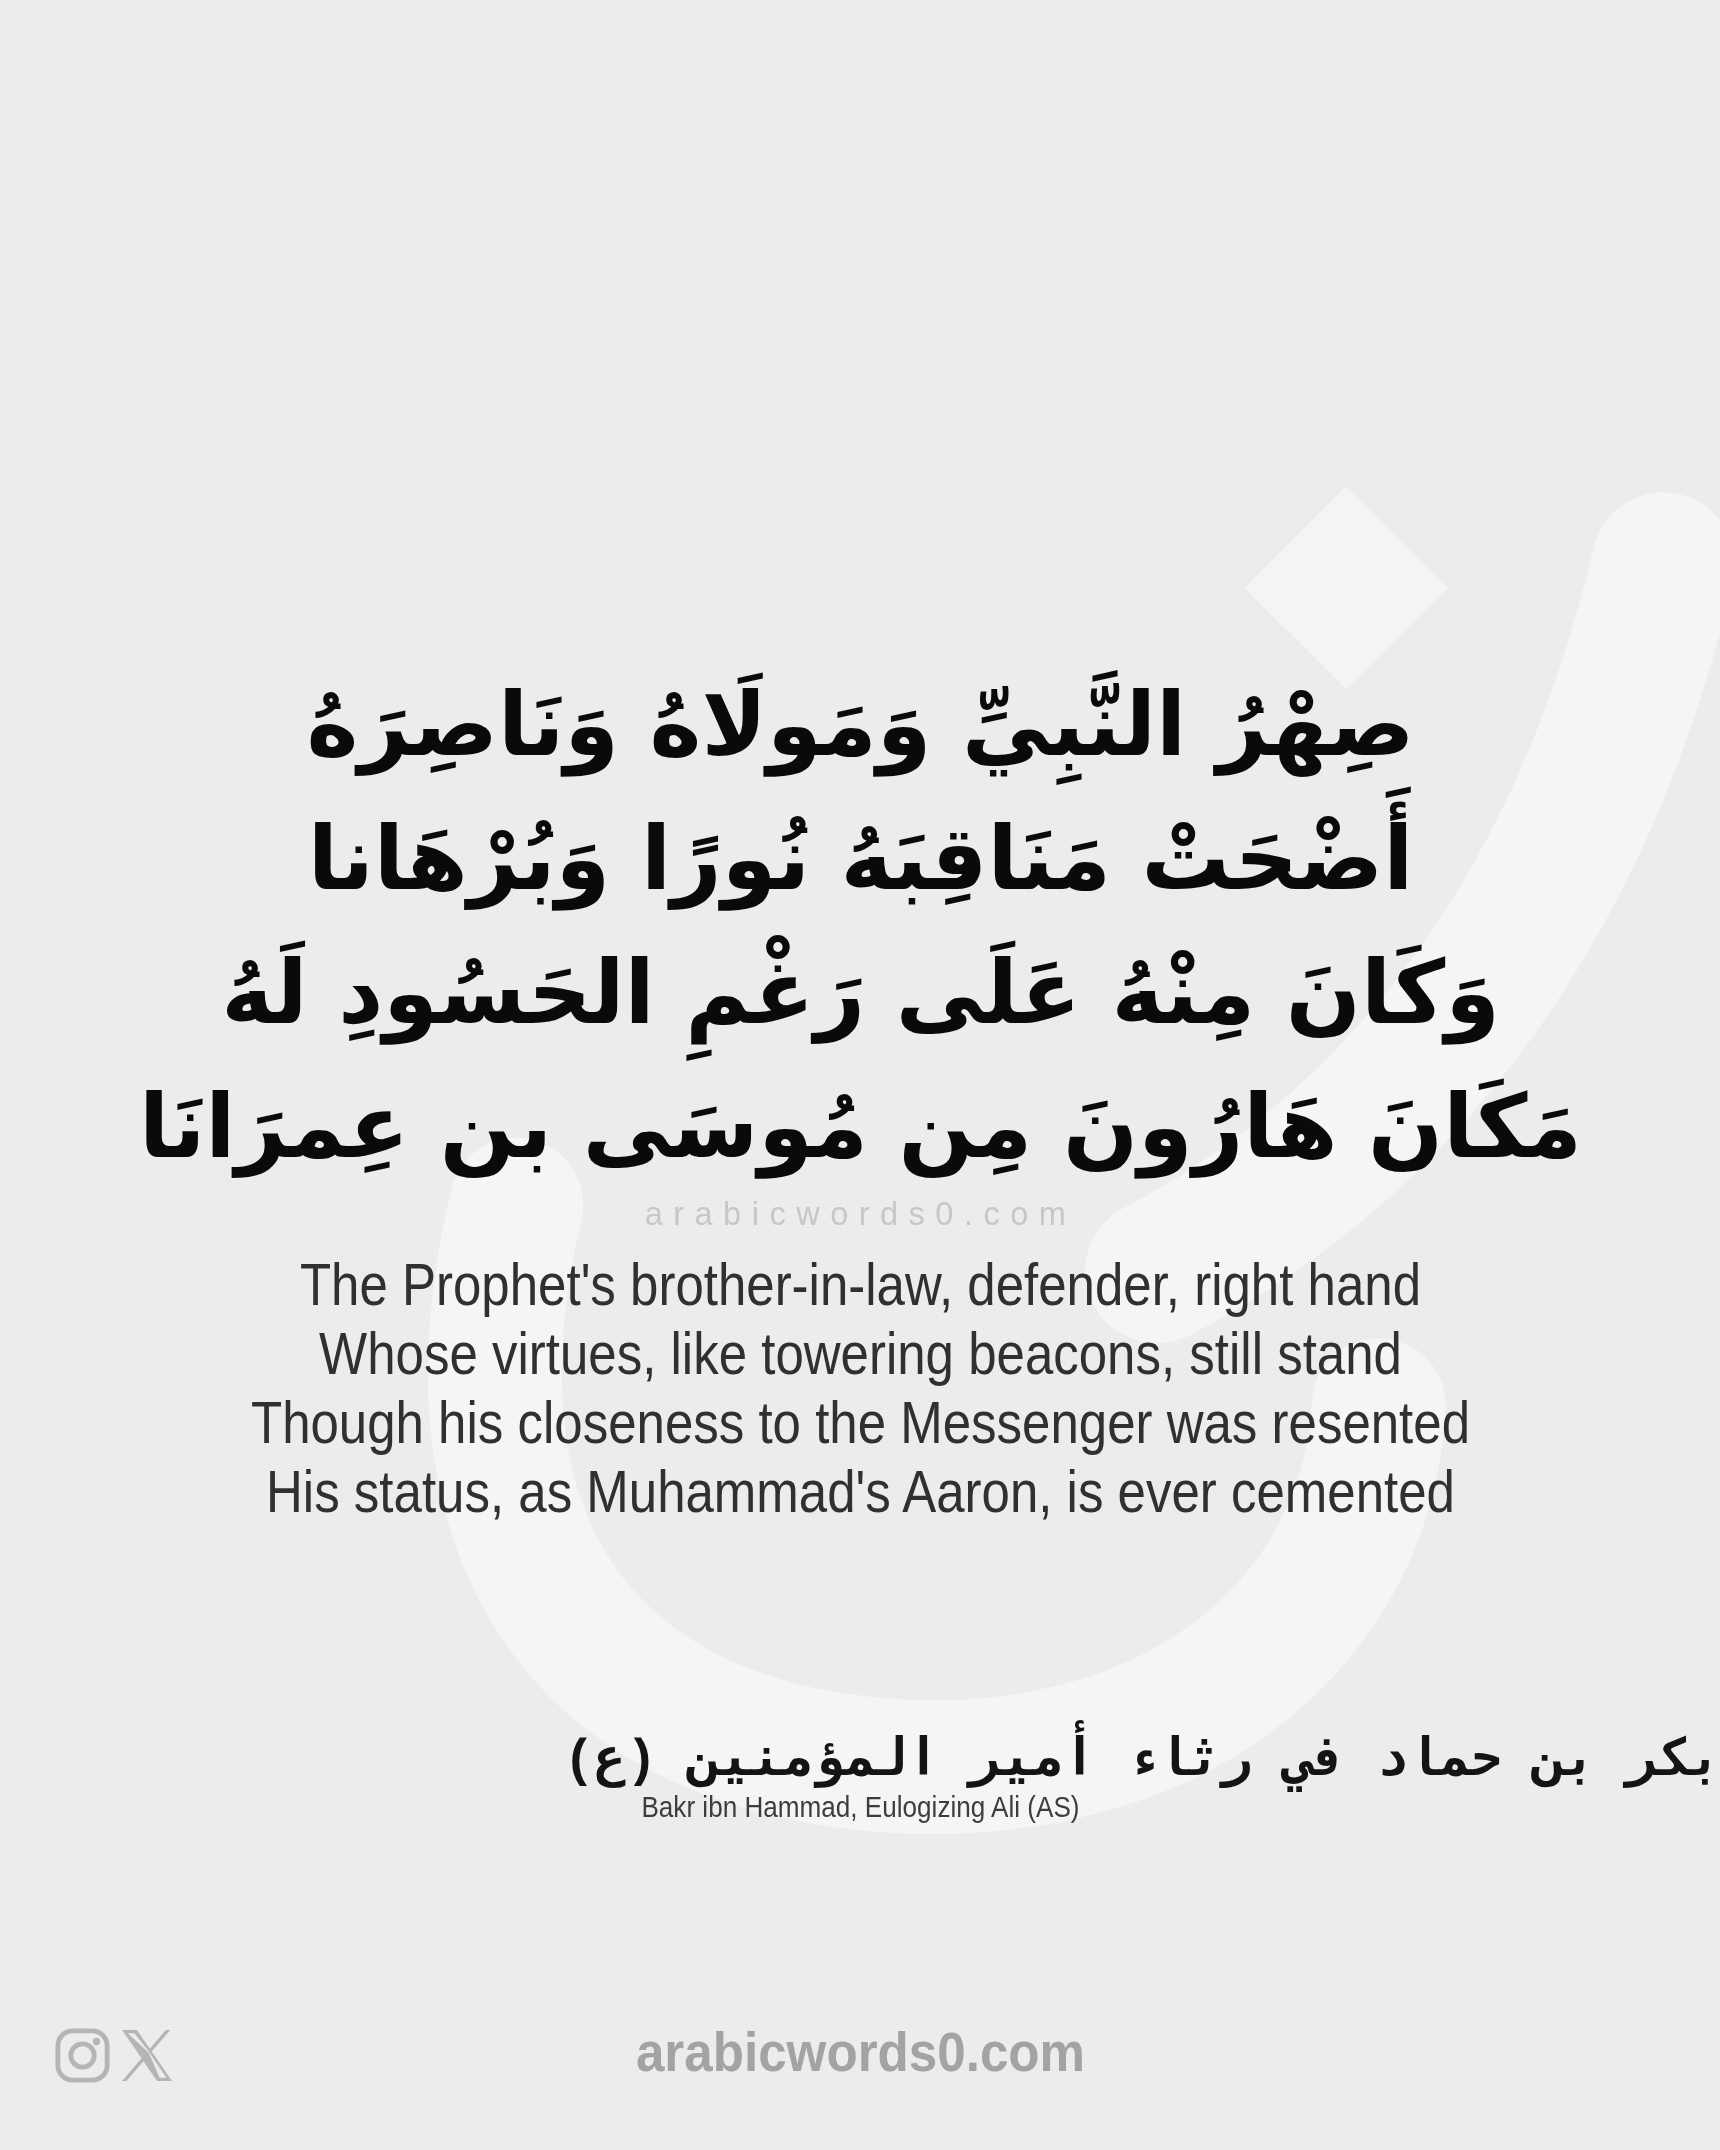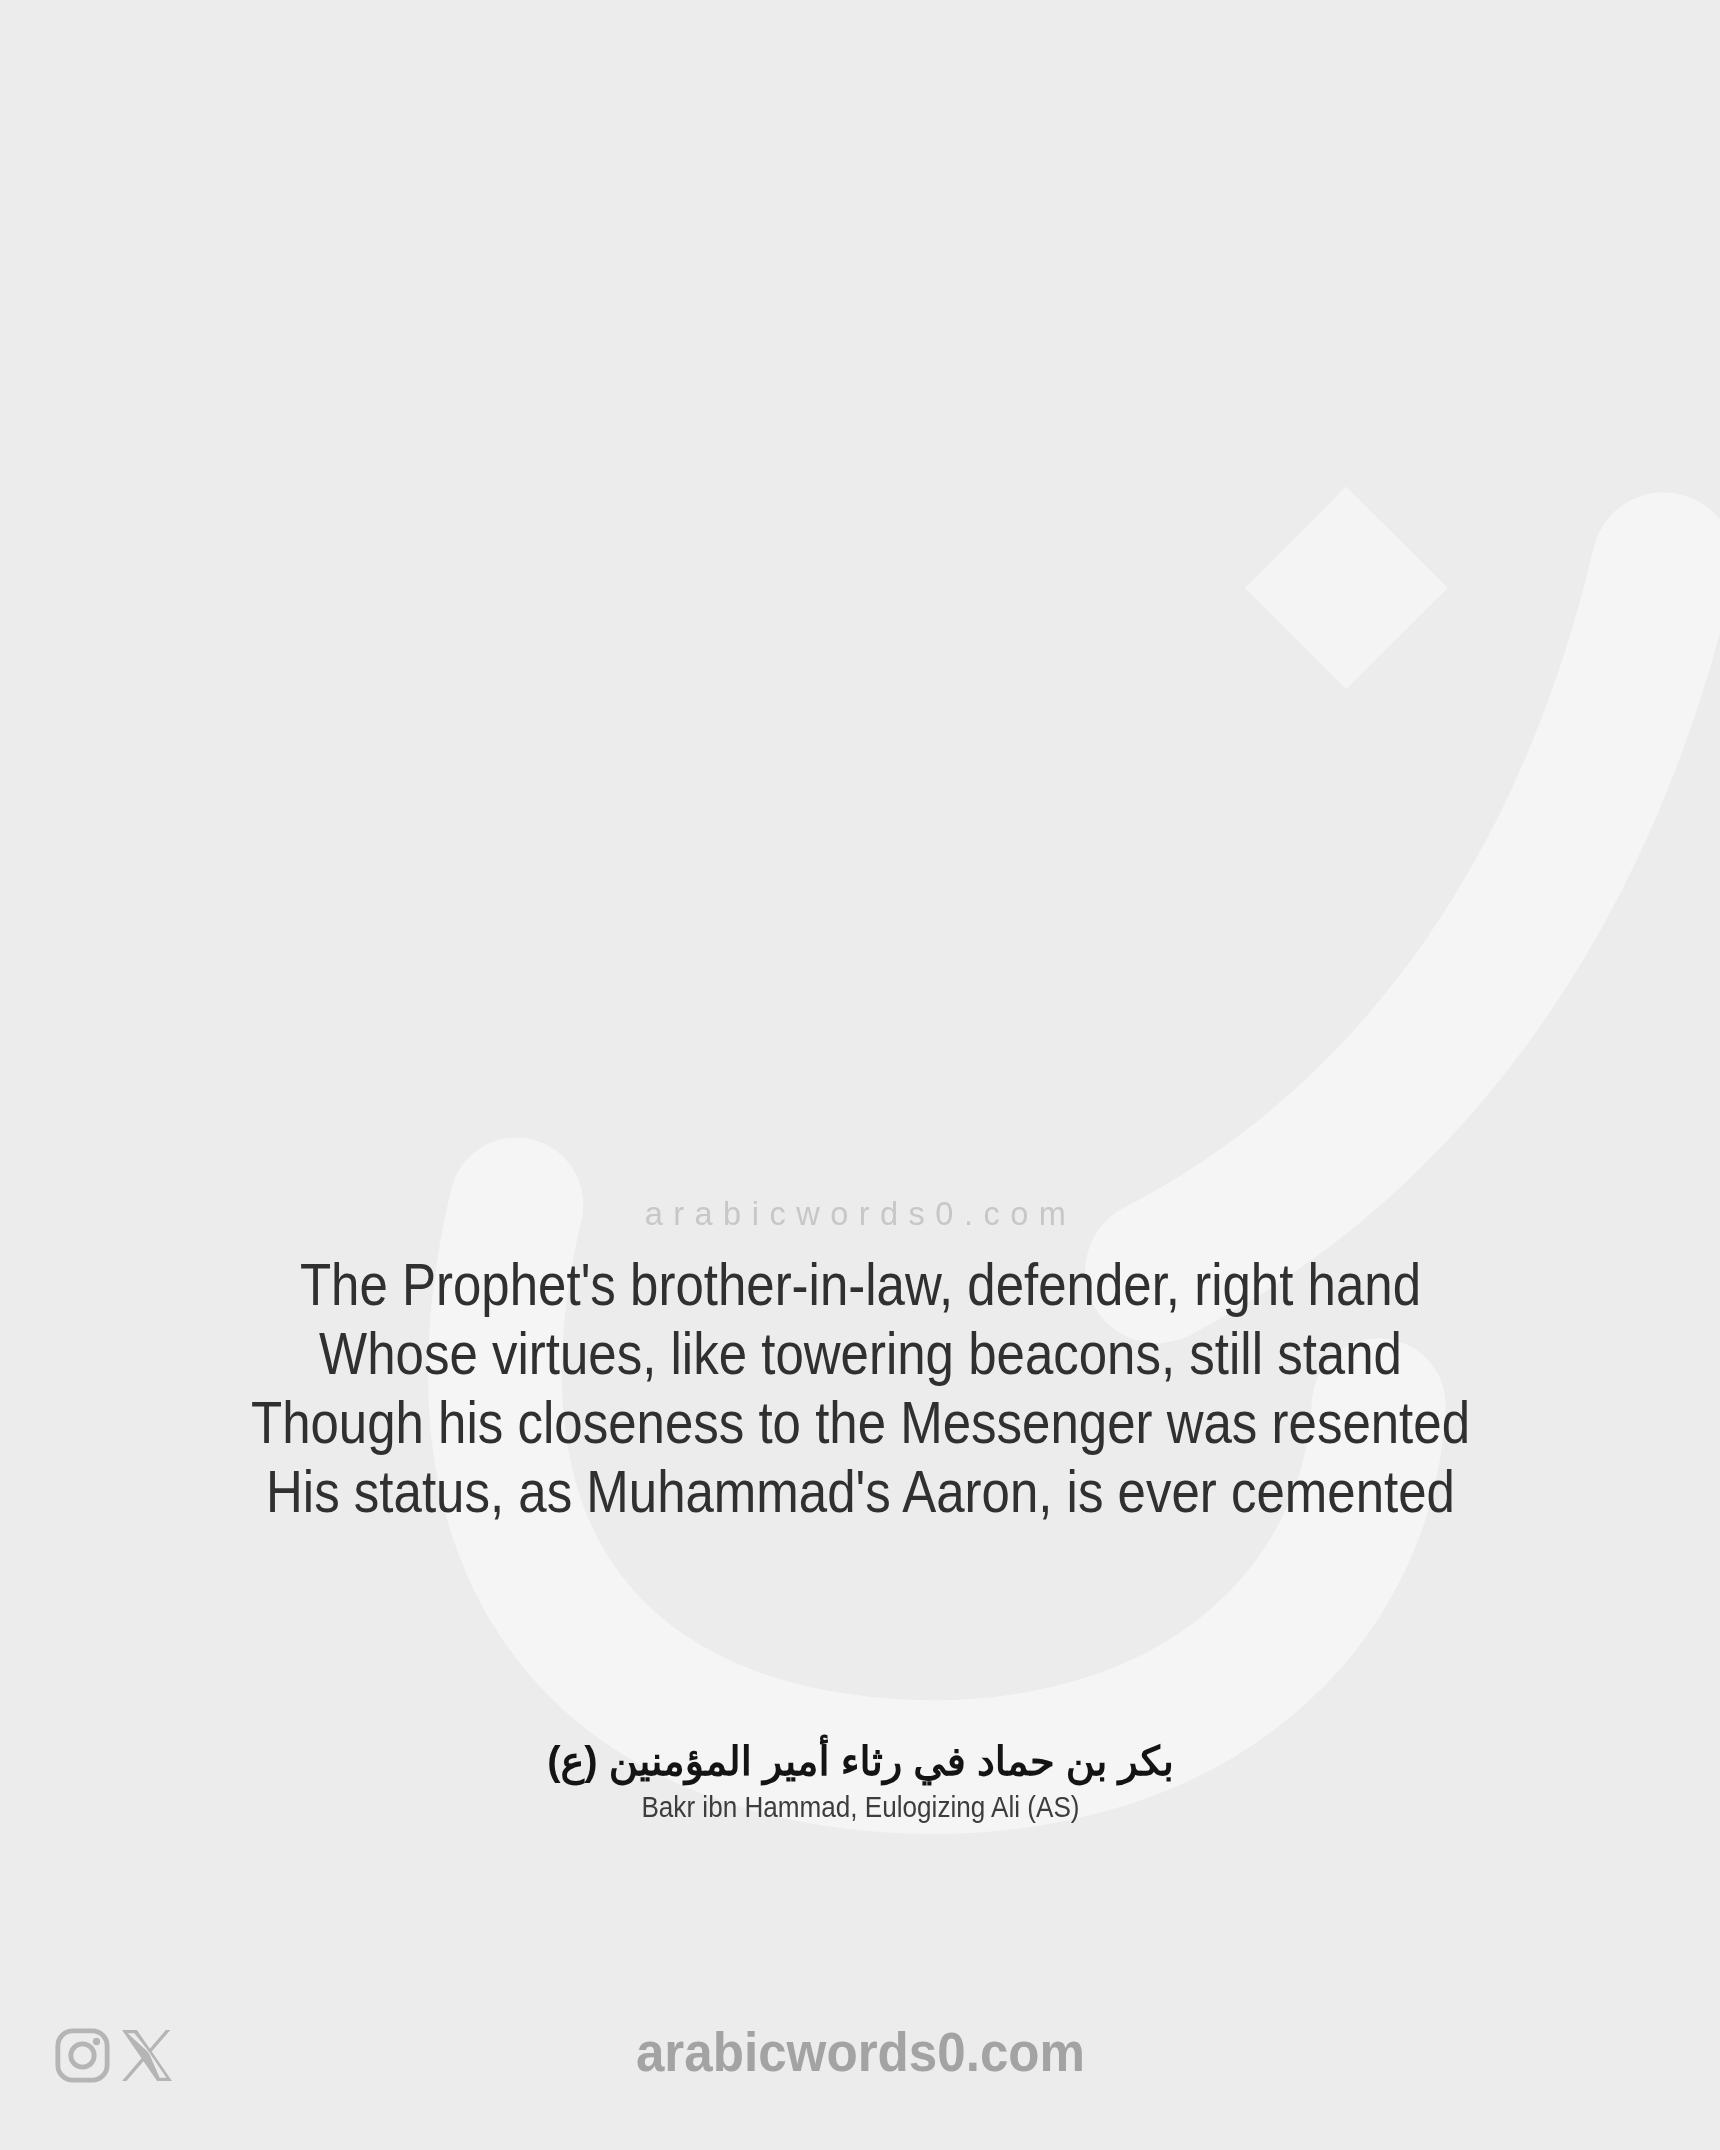--- a/index.html
+++ b/index.html
@@ -59,24 +59,23 @@
     font-size: 60px;
     color: #303030;
     white-space: nowrap;
   }
   .attribution-ar {
     position: absolute;
     left: 0; right: 0;
     top: 1728px;
     height: 67px;
     line-height: 67px;
-    text-align: center;
-    font-family: Liberation Sans, sans-serif;
+    font-family: Liberation Mono, monospace;
     font-weight: bold;
-    font-size: 40px;
+    font-size: 52px;
     color: #141414;
     white-space: nowrap;
   }
   .attribution-en {
     position: absolute;
     left: 0; right: 0;
     top: 1786px;
     height: 42px;
     line-height: 42px;
     text-align: center;
@@ -114,20 +113,26 @@
 <body>
 
 <div class="canvas">
 
   <svg class="bg-watermark" width="1721" height="2151" viewBox="0 0 1800 2250" xmlns="http://www.w3.org/2000/svg">
     <rect x="1333" y="540" width="150" height="150" transform="rotate(45 1408 615)" fill="#f4f4f4"></rect>
     <path d="M1740 590 C1660 930 1480 1190 1210 1330" fill="none" stroke="#f5f5f5" stroke-width="150" stroke-linecap="round"></path>
     <path d="M540 1260 C450 1640 640 1835 950 1848 C1255 1858 1432 1678 1442 1470" fill="none" stroke="#f5f5f5" stroke-width="140" stroke-linecap="round"></path>
   </svg>
 
+  <div class="arabic-poem">
+    <div class="ar-line" dir="rtl" lang="ar">صِهْرُ النَّبِيِّ وَمَولَاهُ وَنَاصِرَهُ</div>
+    <div class="ar-line" dir="rtl" lang="ar">أَضْحَتْ مَنَاقِبَهُ نُورًا وَبُرْهَانا</div>
+    <div class="ar-line" dir="rtl" lang="ar">وَكَانَ مِنْهُ عَلَى رَغْمِ الحَسُودِ لَهُ</div>
+    <div class="ar-line" dir="rtl" lang="ar">مَكَانَ هَارُونَ مِن مُوسَى بن عِمرَانَا</div>
+  </div>
 
   <div class="inline-watermark">arabicwords0.com</div>
 
   <div class="translation">
     <div class="en-line">The Prophet's brother-in-law, defender, right hand</div>
     <div class="en-line">Whose virtues, like towering beacons, still stand</div>
     <div class="en-line">Though his closeness to the Messenger was resented</div>
     <div class="en-line">His status, as Muhammad's Aaron, is ever cemented</div>
   </div>
 

